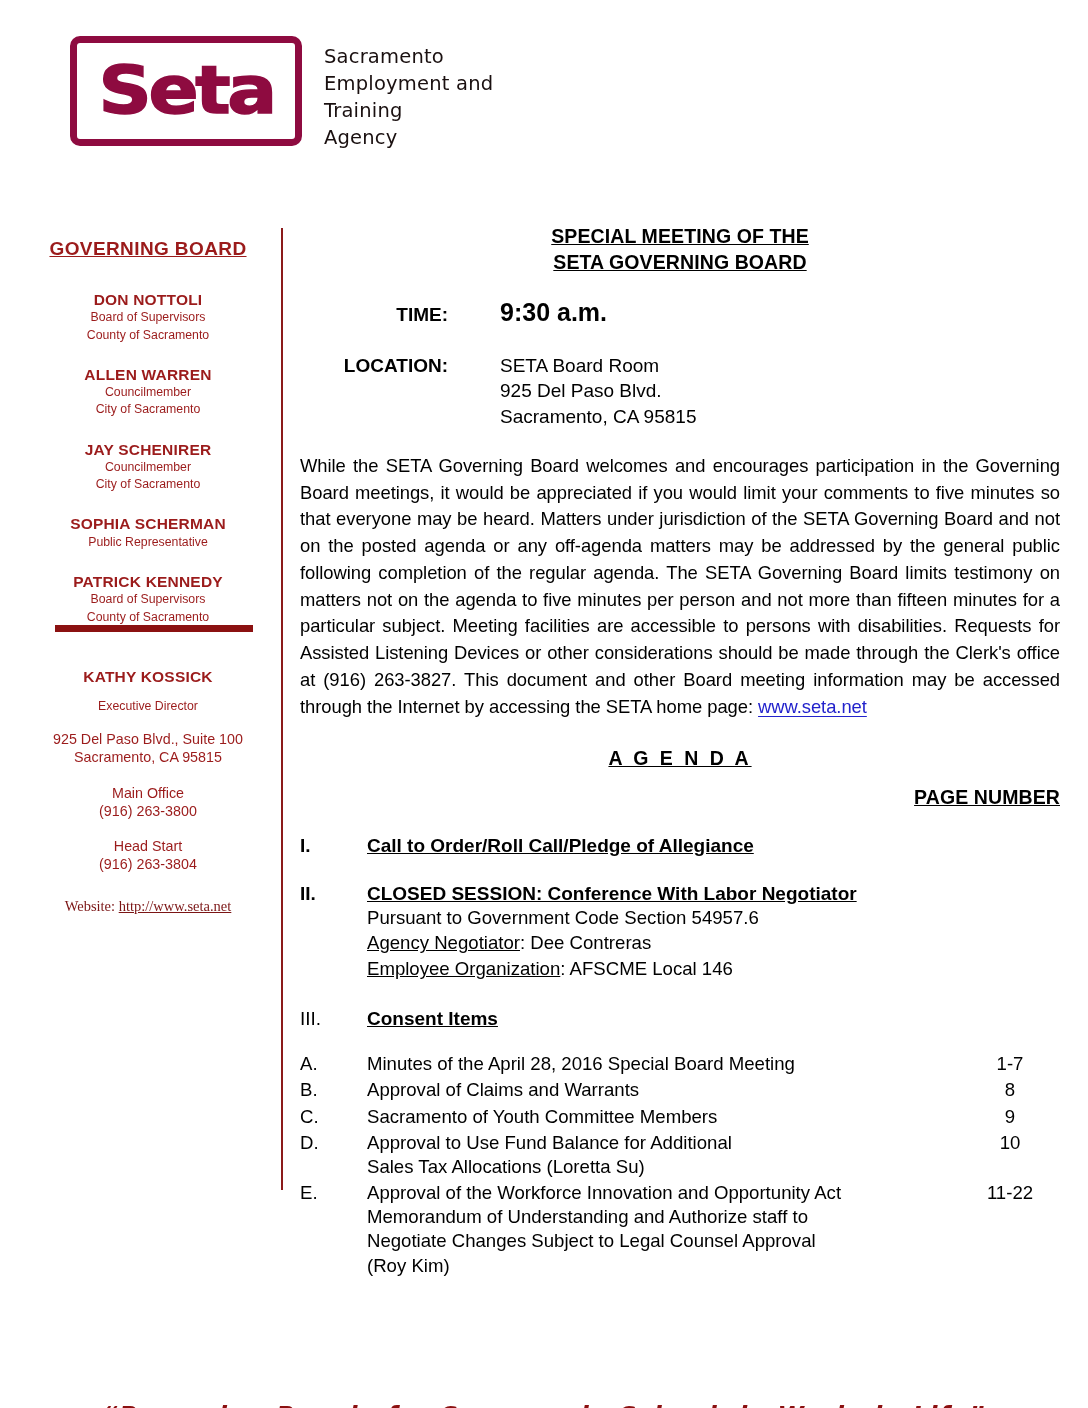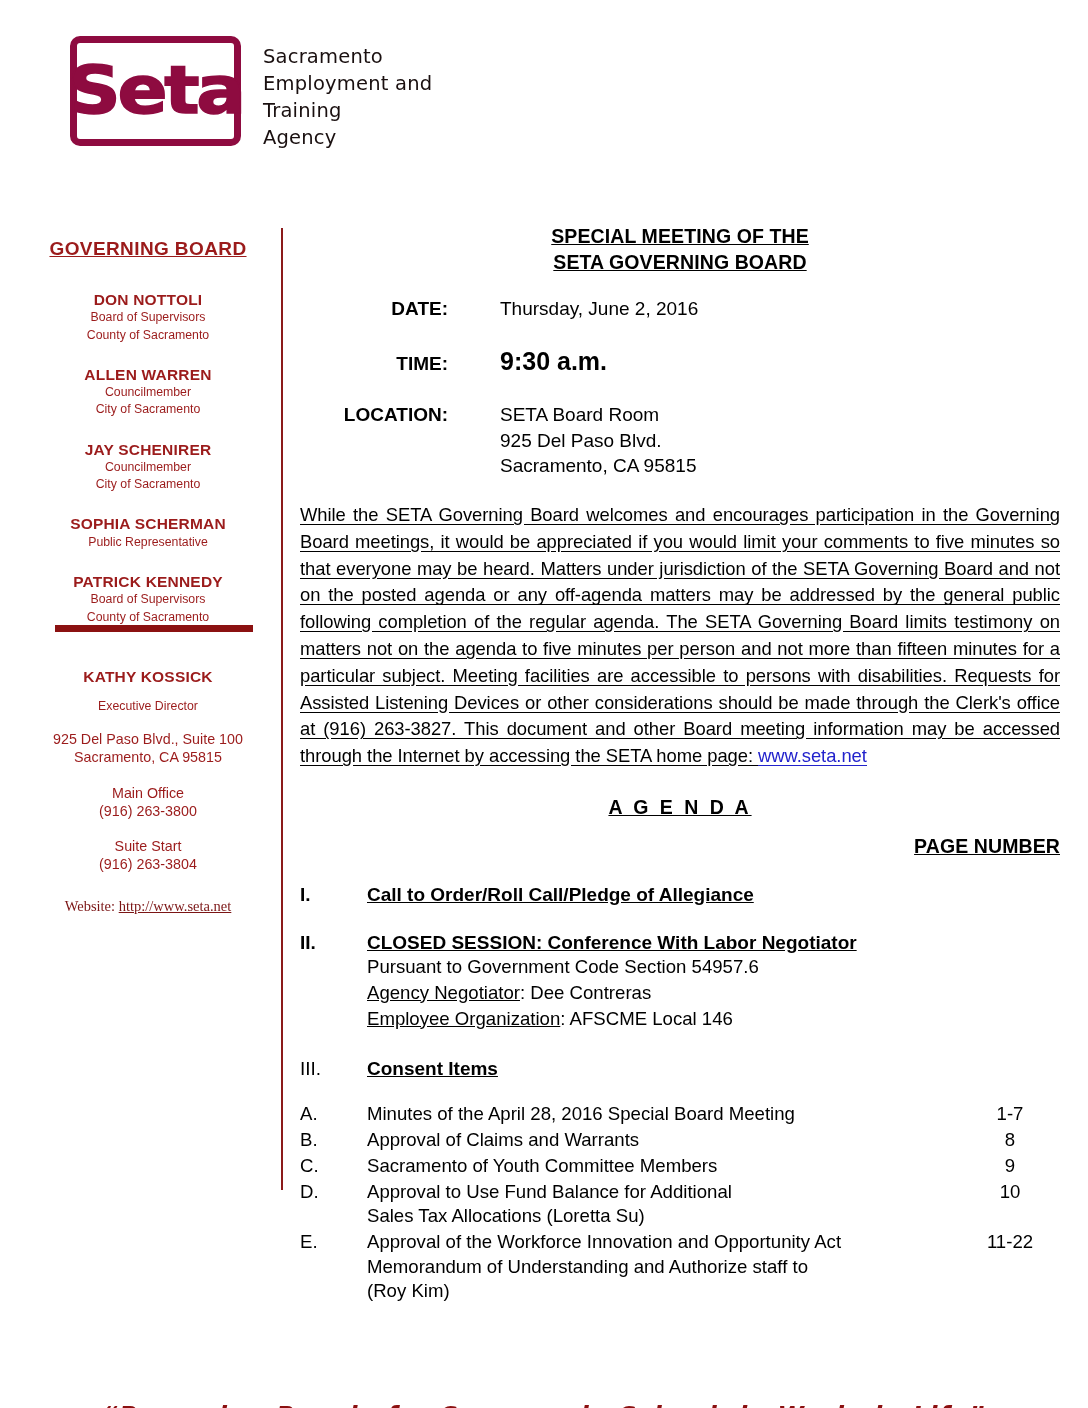--- a/index.html
+++ b/index.html
@@ -18,21 +18,21 @@
 
   
   #masthead {
     position: absolute;
     left: 70px;
     top: 36px;
     display: flex;
     align-items: flex-start;
   }
   #logo-mark {
-    width: 171px;
+    width: 232px;
     height: 110px;
     border: 7px solid #8E0B40;
     border-radius: 10px;
     box-sizing: border-box;
     display: flex;
     align-items: center;
     justify-content: center;
     padding: 4px;
   }
   #logo-inner {
@@ -185,21 +185,20 @@
   .detail-value.bold {
     font-weight: bold;
     font-size: 25px;
   }
 
   #notice-paragraph {
     margin-top: 16px;
     font-size: 18.4px;
     line-height: 1.455;
     text-align: justify;
-    text-decoration: underline;
     text-underline-offset: 3px;
     letter-spacing: -0.05px;
   }
   #notice-paragraph .weblink {
     color: #2222CC;
     text-decoration: underline;
   }
 
   #agenda-heading {
     margin-top: 26px;
@@ -357,41 +356,37 @@
     <div>925 Del Paso Blvd., Suite 100</div>
     <div>Sacramento, CA 95815</div>
   </div>
 
   <div class="sidebar-block">
     <div>Main Office</div>
     <div>(916) 263-3800</div>
   </div>
 
   <div class="sidebar-block">
-    <div>Suite Start</div>
+    <div>Head Start</div>
     <div>(916) 263-3804</div>
   </div>
 
   <div id="sidebar-website">
     <span>Website: </span><a class="url" href="#" style="color:#7B1515;">http://www.seta.net</a>
   </div>
 </div>
 
 <div id="main">
 
   <div id="meeting-title">
     <div><span>SPECIAL MEETING OF THE</span></div>
     <div><span>SETA GOVERNING BOARD</span></div>
   </div>
 
   <div id="meeting-details">
-    <div class="detail-row">
-      <div class="detail-label"><span>DATE</span>:</div>
-      <div class="detail-value">Thursday, June 2, 2016</div>
-    </div>
     <div class="detail-row">
       <div class="detail-label"><span>TIME</span>:</div>
       <div class="detail-value bold">9:30 a.m.</div>
     </div>
     <div class="detail-row">
       <div class="detail-label"><span>LOCATION</span>:</div>
       <div class="detail-value">
         <div>SETA Board Room</div>
         <div>925 Del Paso Blvd.</div>
         <div>Sacramento, CA  95815</div>
@@ -461,20 +456,21 @@
         <span class="cont">Sales Tax Allocations (Loretta Su)</span>
       </div>
       <div class="consent-page">10</div>
     </div>
 
     <div class="consent-row">
       <div class="consent-letter">E.</div>
       <div class="consent-text">
         <span>Approval of the Workforce Innovation and Opportunity Act</span>
         <span class="cont">Memorandum of Understanding and Authorize staff to</span>
+        <span class="cont">Negotiate Changes Subject to Legal Counsel Approval</span>
         <span class="cont">(Roy Kim)</span>
       </div>
       <div class="consent-page">11-22</div>
     </div>
 
   </div>
 </div>
 
 <div id="footer-tagline">“Preparing People for Success: in School, in Work, in Life”</div>
 

